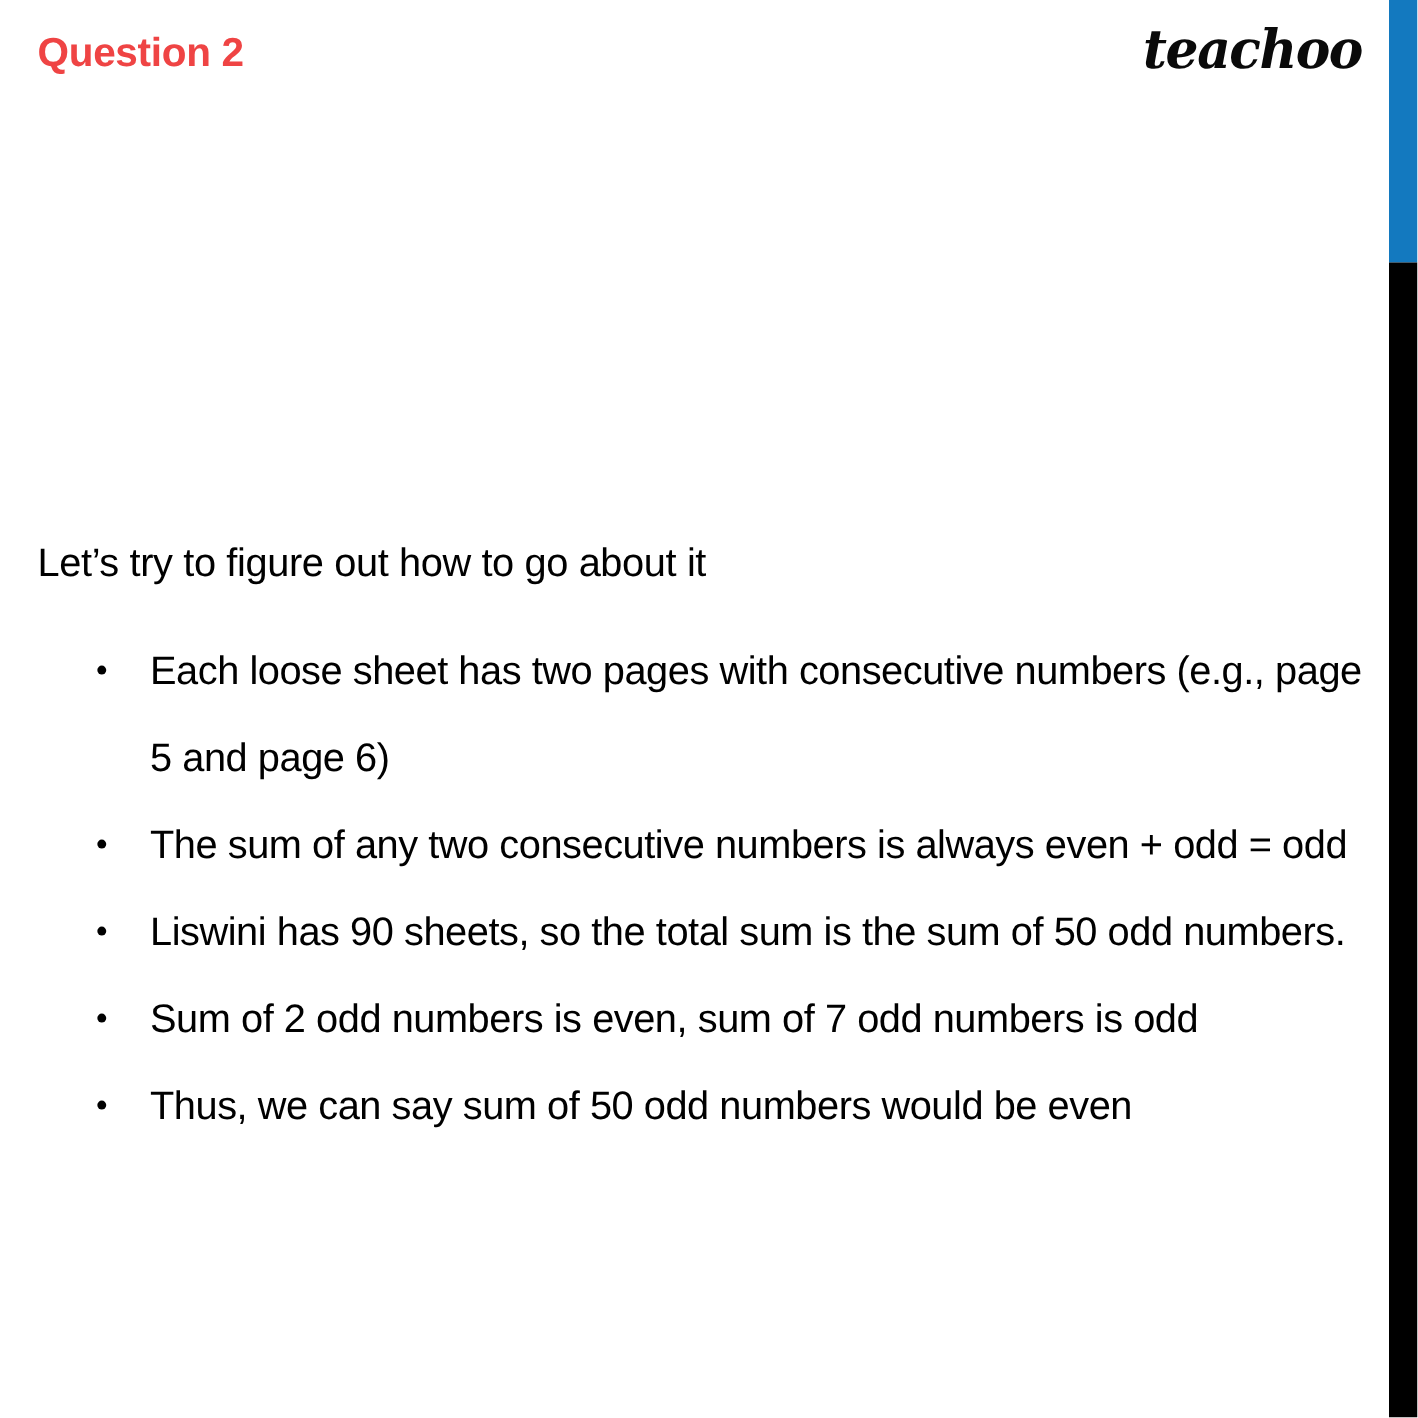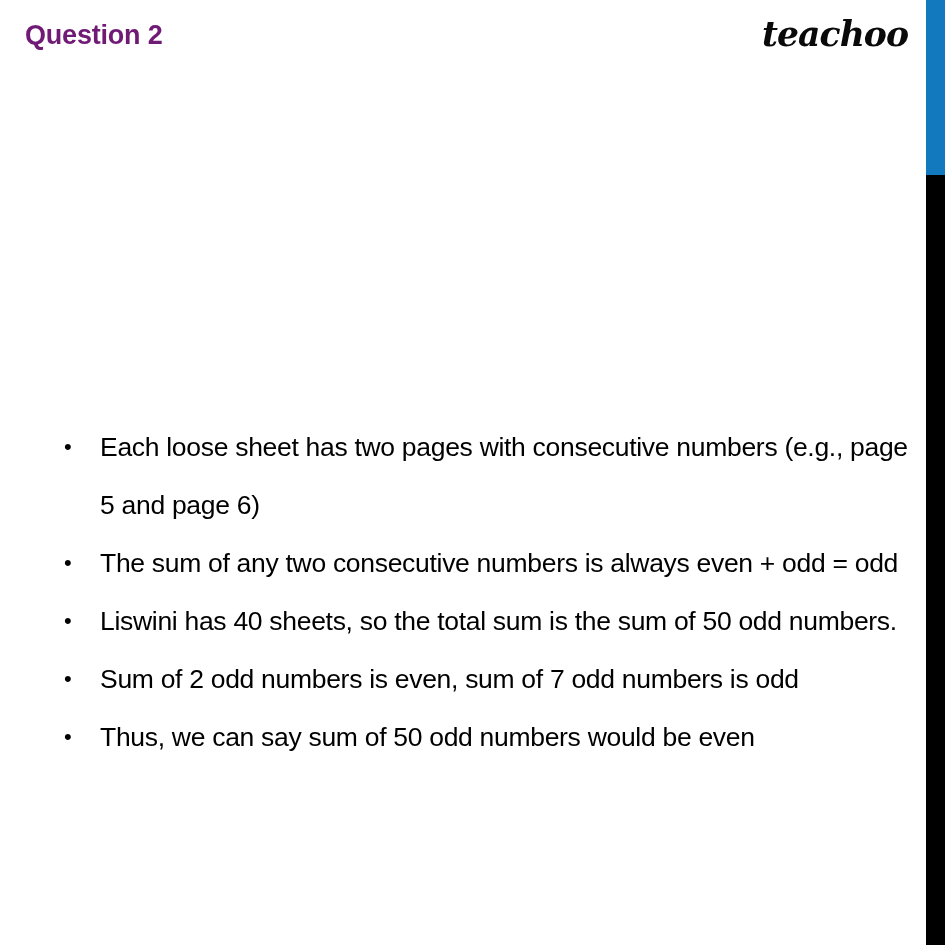--- a/index.html
+++ b/index.html
@@ -138,30 +138,31 @@
   .bullet-text b {
     font-weight: normal;
   }
 </style>
 </head>
 <body style="background: rgb(255, 255, 255);">
 
 <div id="page">
 
   <div id="header-row">
-    <div id="question-title" style="color: #701a75;">Question 2</div>
+    <div id="question-title" style="color: #ef4444;">Question 2</div>
     <div id="brand-logo">teachoo</div>
   </div>
 
 
+  <div id="lead-in">Let’s try to figure out how to go about it</div>
 
   <ul id="bullet-list">
       <li class="bullet-item"><span class="bullet-dot">•</span><span class="bullet-text">Each loose sheet has <b>two pages with consecutive numbers</b> (e.g., page 5 and page 6)</span></li>
       <li class="bullet-item"><span class="bullet-dot">•</span><span class="bullet-text">The <b>sum of any two consecutive</b> numbers is always even + odd <b>= odd</b></span></li>
-      <li class="bullet-item"><span class="bullet-dot">•</span><span class="bullet-text">Liswini has <b>40 sheets,</b> so the <b>total sum</b> is the <b>sum of 50 odd numbers.</b></span></li>
+      <li class="bullet-item"><span class="bullet-dot">•</span><span class="bullet-text">Liswini has <b>90 sheets,</b> so the <b>total sum</b> is the <b>sum of 50 odd numbers.</b></span></li>
       <li class="bullet-item"><span class="bullet-dot">•</span><span class="bullet-text">Sum of 2 odd numbers is even, sum of 7 odd numbers is odd</span></li>
       <li class="bullet-item"><span class="bullet-dot">•</span><span class="bullet-text">Thus, we can say <b>sum of 50 odd numbers</b> would be <b>even</b></span></li>
     </ul>
 
 </div>
 
 <div id="edge-bars">
   <div class="edge-bar-blue" style="background: rgb(19, 121, 191);"></div>
   <div class="edge-bar-black" style="background: rgb(0, 0, 0);"></div>
 </div>

